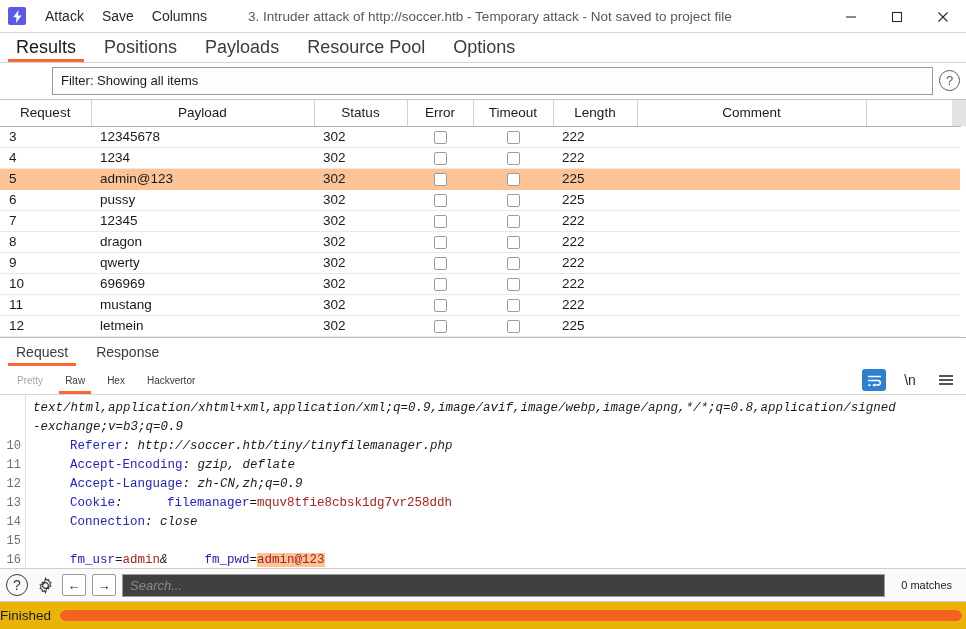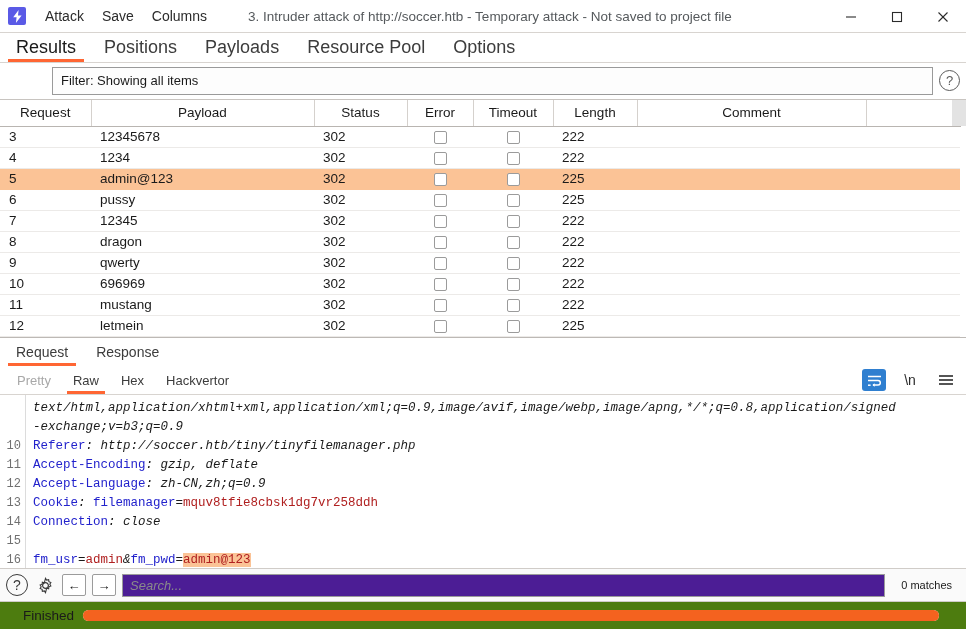--- a/index.html
+++ b/index.html
@@ -125,21 +125,21 @@
   .rrtab.active::after {
     content: ""; position: absolute; left: 6px; right: 6px; bottom: 0;
     height: 3px; background: #ff6633;
   }
   .edtabs {
     flex: 0 0 29px; height: 29px; display: flex; align-items: stretch;
     background: #fff; border-bottom: 1px solid #d8d4d0; padding-left: 6px;
   }
   .edtab {
     display: flex; align-items: center; padding: 0 11px;
-    font-size: 13px; color: #3c3c3c; position: relative;
+    font-size: 10px; color: #3c3c3c; position: relative;
   }
   .edtab.dim { color: #a8a8a8; }
   .edtab.active::after {
     content: ""; position: absolute; left: 5px; right: 5px; bottom: 0;
     height: 3px; background: #ff6633;
   }
   .ed-right { margin-left: auto; display: flex; align-items: center; padding-right: 8px; gap: 12px; }
   .icon-btn {
     display: flex; align-items: center; justify-content: center;
     width: 24px; height: 22px; font-size: 14px; color: #2b2b2b;
@@ -153,51 +153,51 @@
     position: relative; display: flex;
   }
   .gutter {
     width: 26px; flex: 0 0 26px; text-align: right; padding-top: 4px;
     color: #707070; font-family: "Liberation Mono", monospace; font-size: 12px;
     border-right: 1px solid #dcdcdc; user-select: none;
   }
   .gutter div { height: 19px; line-height: 19px; padding-right: 4px; }
   .code { flex: 1; padding: 4px 0 0 7px; }
   .code div.ln { height: 19px; line-height: 19px; white-space: pre; }
-  .hdr { color: #2222cc; }
+  .hdr { color: #2222cc; margin-left: 37px; }
   .val { color: #1a1a1a; font-style: italic; }
   .red { color: #b02020; }
   .mark { background: #fbc396; color: #b02020; }
 
   
   .searchbar {
     flex: 0 0 33px; height: 33px; display: flex; align-items: center;
     border-top: 1px solid #d0ccc8; background: #fafafa; padding: 0 6px; gap: 6px;
   }
   .sb-ico {
     width: 22px; height: 22px; display: flex; align-items: center; justify-content: center;
     color: #3a3a3a; font-size: 14px;
   }
   .sb-circle { border: 1.5px solid #3a3a3a; border-radius: 50%; }
   .navbtn {
     width: 24px; height: 22px; border: 1px solid #9b9b9b; background: #fff;
     display: flex; align-items: center; justify-content: center;
     font-size: 13px; color: #222; border-radius: 2px;
   }
   .searchinput {
-    flex: 1; height: 23px; border: 1px solid #9b9b9b; background: #4c1d95;
+    flex: 1; height: 23px; border: 1px solid #9b9b9b; background: #404040;
     display: flex; align-items: center; padding: 0 7px;
     font-size: 13px; color: #8a8a8a; font-style: italic;
   }
   .matches { font-size: 11px; color: #1a1a1a; padding: 0 8px 0 10px; white-space: nowrap; }
 
   
   .statusbar {
     flex: 0 0 28px; height: 28px; display: flex; align-items: center;
-    border-top: 1px solid #d0ccc8; background: #4d7c0f; padding: 0 23px;
+    border-top: 1px solid #d0ccc8; background: #eab308; padding: 0 0;
   }
   .status-text { font-size: 13.5px; color: #1a1a1a; margin-right: 9px; white-space: nowrap; }
   .progress-outer { flex: 1; height: 11px; background: #f0f0f0; border-radius: 6px; margin-right: 4px; }
   .progress-inner { height: 11px; background: #f4621f; border-radius: 6px; }
 </style>
 </head>
 <body>
 
 <div id="app">
 

